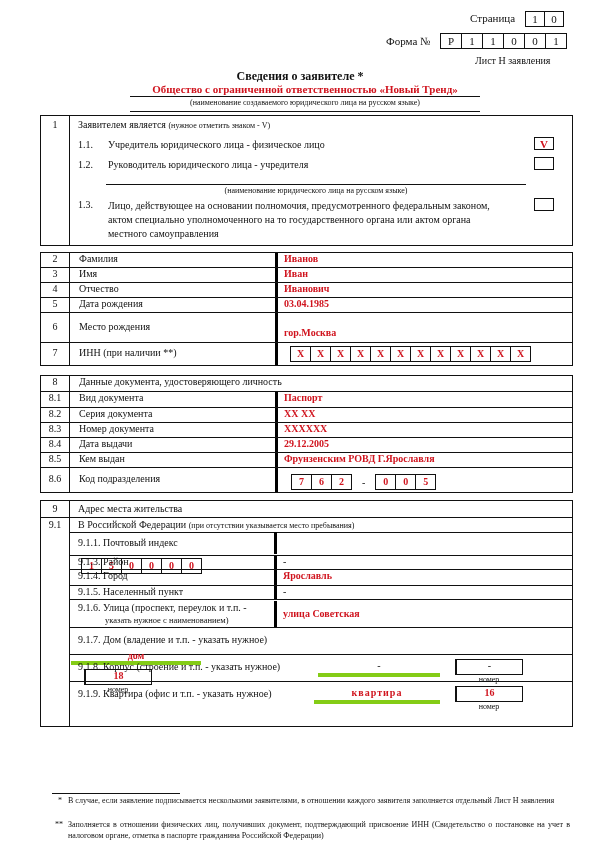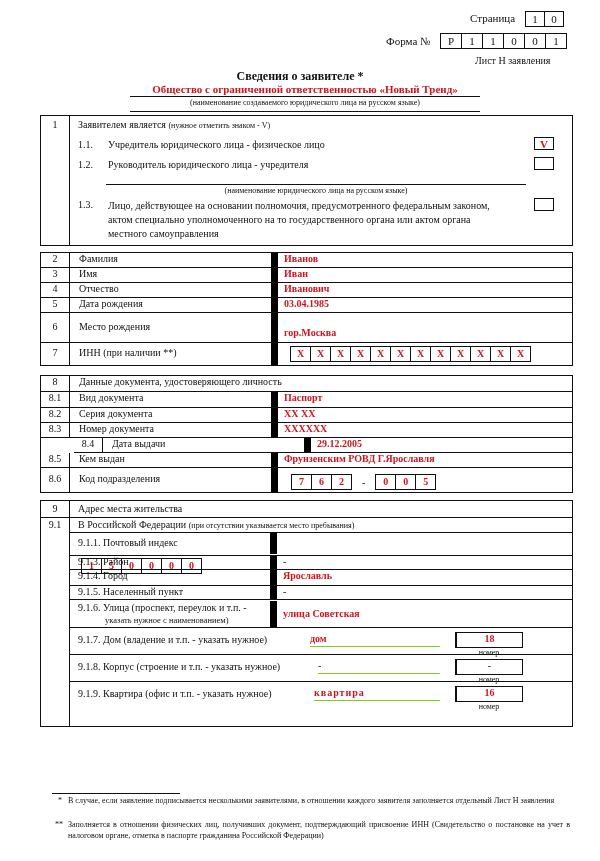--- a/index.html
+++ b/index.html
@@ -24,30 +24,30 @@
   .subtitle { font-size: 11px; text-align: center; }
   .note { font-size: 8px; text-align: center; }
 
   
   .section { position: absolute; left: 40px; width: 533px; border: 1px solid #111; box-sizing: border-box; }
   .numcol { position: absolute; left: 0; top: 0; bottom: 0; width: 28px; border-right: 1px solid #111; }
 
   .row { position: relative; border-bottom: 1px solid #111; box-sizing: border-box; display: flex; }
   .row:last-child { border-bottom: none; }
   .row .n { width: 28px; border-right: 1px solid #111; text-align: center; flex: none; }
-  .row .l { width: 208px; border-right: 7px solid #000000; padding-left: 9px; flex: none; box-sizing: border-box; }
+  .row .l { width: 208px; border-right: 3px solid #000000; padding-left: 9px; flex: none; box-sizing: border-box; }
   .row .v { flex: 1; padding-left: 6px; }
 
   .chk { width: 20px; height: 13px; border: 1px solid #111; box-sizing: border-box; text-align: center; font-size: 11px; line-height: 12px; }
 
   .digbox { display: inline-flex; border: 1px solid #111; }
   .digbox span { width: 19px; height: 14px; border-right: 1px solid #111; text-align: center; line-height: 14px; font-size: 10px; }
   .digbox span:last-child { border-right: none; }
 
-  .uline { border-bottom: 1px solid #84cc16; text-align: left; }
+  .uline { border-bottom: 4px solid #84cc16; text-align: center; }
   .numbox { border: 1px solid #111; border-left-width: 2px; width: 68px; height: 16px; text-align: center; line-height: 12px; box-sizing: border-box; }
   .numcap { font-size: 8px; text-align: center; width: 68px; }
 
   .foot { font-size: 8px; line-height: 11px; }
 </style>
 </head>
 <body>
 
 <div class="abs hdr-label" style="left:470px; top:12px;">Страница</div>
 <div class="abs cells" style="left:525px; top:11px;">
@@ -159,21 +159,21 @@
   <div class="row" style="height:15px;">
     <div class="n">8.2</div>
     <div class="l">Серия документа</div>
     <div class="v red">XX XX</div>
   </div>
   <div class="row" style="height:15px;">
     <div class="n">8.3</div>
     <div class="l">Номер документа</div>
     <div class="v red">XXXXXX</div>
   </div>
-  <div class="row" style="height:15px;margin-left:33px;">
+  <div class="row" style="height:15px;">
     <div class="n">8.4</div>
     <div class="l">Дата выдачи</div>
     <div class="v red">29.12.2005</div>
   </div>
   <div class="row" style="height:15px;">
     <div class="n">8.5</div>
     <div class="l">Кем выдан</div>
     <div class="v red">Фрунзенским РОВД Г.Ярославля</div>
   </div>
   <div class="row" style="height:24px;">
@@ -233,21 +233,21 @@
       <div class="l">9.1.5. Населенный пункт</div>
       <div class="v">-</div>
     </div>
     <div class="row" style="height:28px;align-items:center;">
       <div class="l" style="line-height:13px;">
         <div>9.1.6. Улица (проспект, переулок и т.п. -</div>
         <div style="font-size:8.5px; padding-left:27px;">указать нужное с наименованием)</div>
       </div>
       <div class="v red">улица Советская</div>
     </div>
-    <div class="row" style="height:27px; border-right:none;">
+    <div class="row" style="height:27px; border-right:none;flex-direction:column;">
       <div style="padding-left:9px; padding-top:6px; width:230px;">9.1.7. Дом (владение и т.п. - указать нужное)</div>
       <div class="uline red" style="width:130px; height:13px; margin-top:5px; margin-left:2px;">дом</div>
       <div style="margin-left:15px; margin-top:4px;">
         <div class="numbox red">18</div>
         <div class="numcap">номер</div>
       </div>
     </div>
     <div class="row" style="height:27px;">
       <div style="padding-left:9px; padding-top:6px; width:238px;">9.1.8. Корпус (строение и т.п. - указать нужное)</div>
       <div class="uline" style="width:122px; height:13px; margin-top:5px; margin-left:2px;">-</div>

